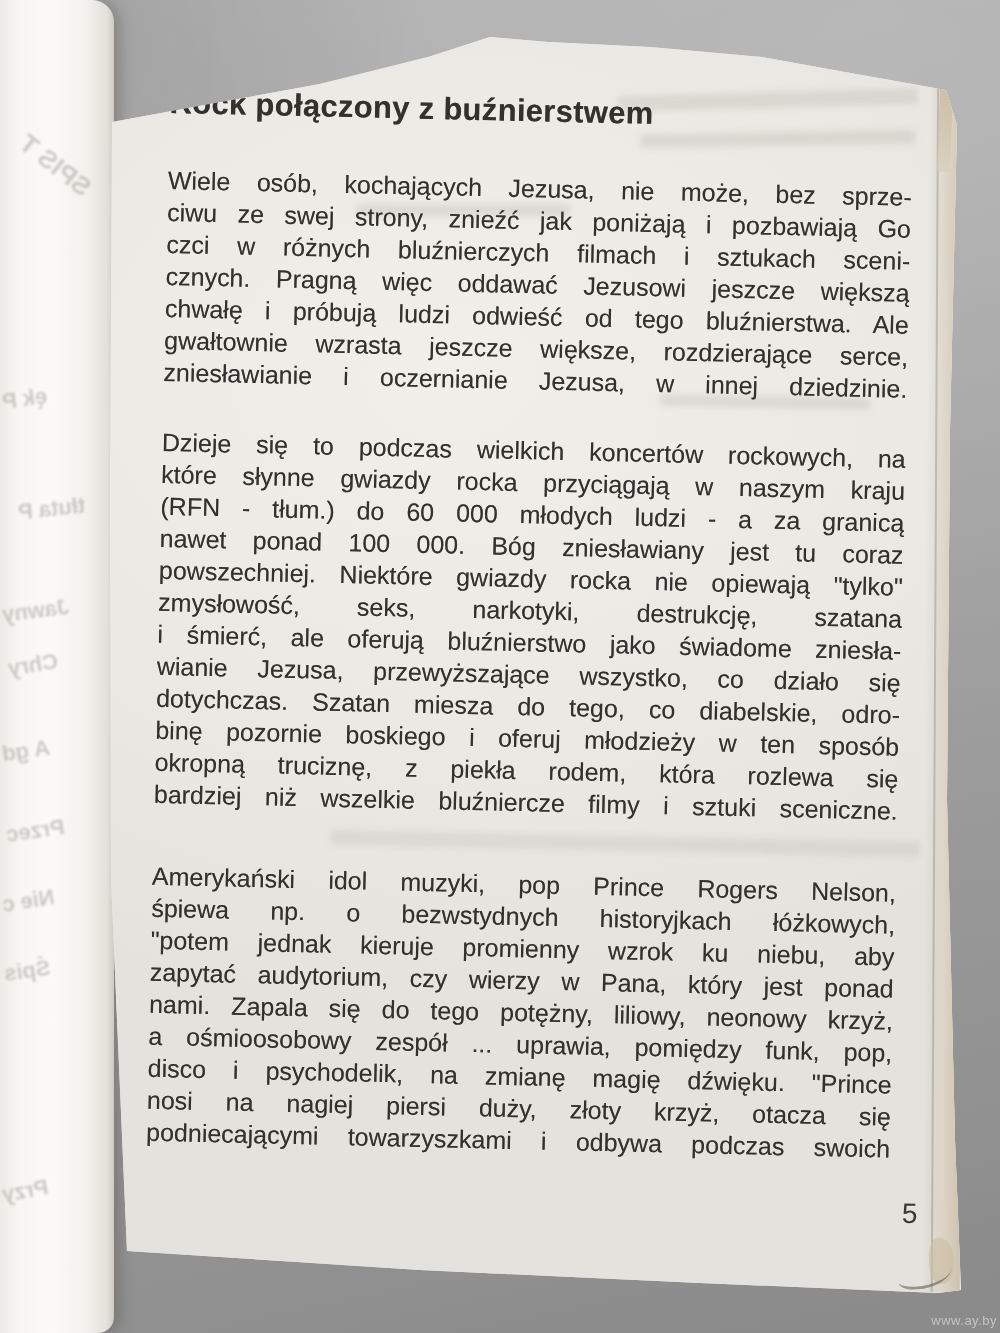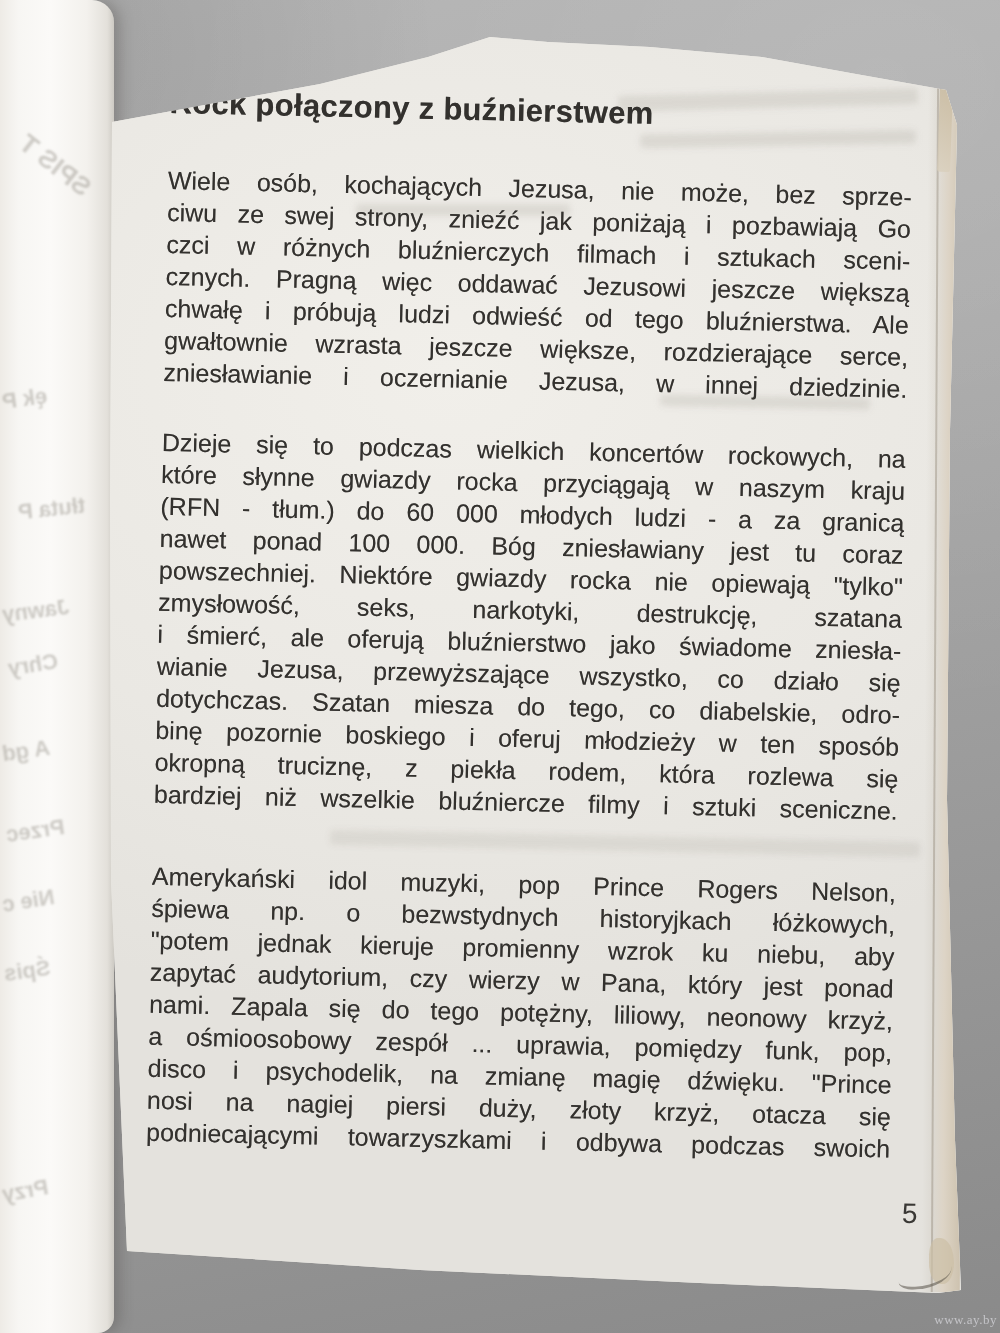--- a/index.html
+++ b/index.html
@@ -82,21 +82,21 @@
   }
   .para{margin:0;font-size:25px;line-height:32px;}
   .para .line{text-align:justify;text-align-last:justify;height:32px;overflow:hidden;}
   .p1{margin-top:44px;} .p2{margin-top:38px;} .p3{margin-top:50px;}
   .page-number{
     position:absolute;left:902px;top:1198px;font-size:28px;color:#3a3835;
     transform:rotate(1deg);
   }
   .watermark{
     position:absolute;right:3px;bottom:5px;font-size:13px;letter-spacing:.5px;
-    color:#c7c7cb;opacity:.95;font-family:Liberation Serif, serif;
+    color:#c7c7cb;opacity:.95;
   }
 </style>
 </head>
 <body>
 
 <div class="scene">
   <div class="backdrop"></div>
 
   <div class="curl">
     <div id="ghosts">

